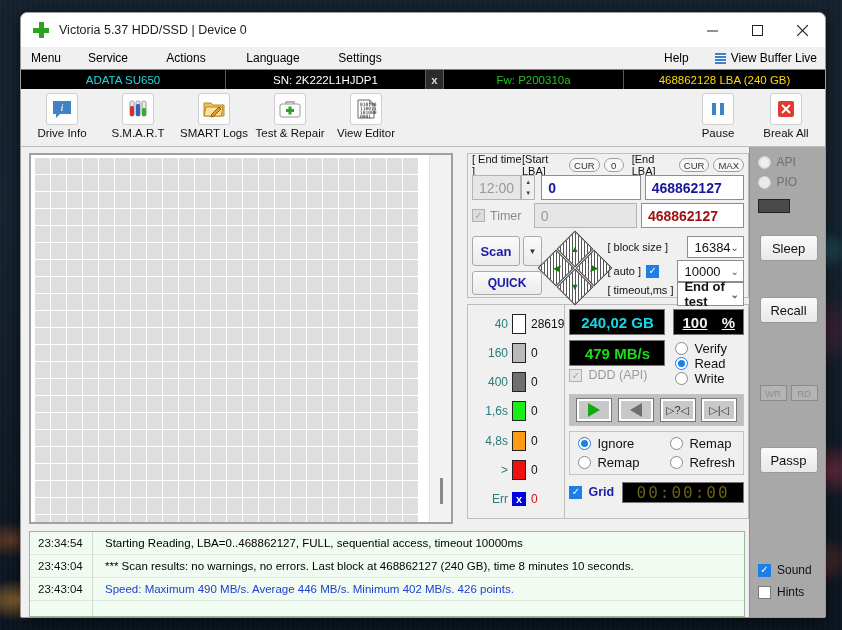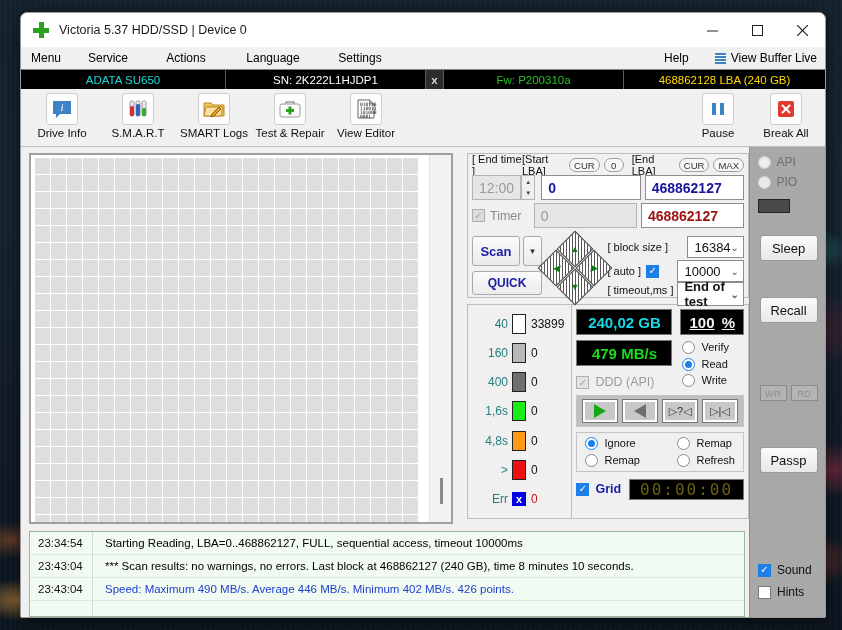--- a/index.html
+++ b/index.html
@@ -207,21 +207,21 @@
   .lcd.cyan{ color:#14d8e8; }
   .lcd.green{ color:#19dd19; }
   .lcd.white{ color:#f2f2f2; justify-content:space-between;text-decoration:underline; }
 
   .radio{ width:13px;height:13px;border-radius:50%;border:1px solid #8a8a8a;background:#fff;
           display:inline-flex;align-items:center;justify-content:center;flex:none; }
   .radio.on{ border-color:#1c7fe8; }
   .radio.on::after{ content:""; width:7px;height:7px;border-radius:50%;background:#1c7fe8; }
   .radio.dis{ background:#ececec; border-color:#bbb; }
   .radio.dis.on::after{ background:#cfcfcf; }
-  .ropt{ display:flex; gap:6px; font-size:11px; color:#111; }
+  .ropt{ display:flex; align-items:center; gap:6px; font-size:13px; color:#111; }
 
   .tbtn{ width:34px;height:22px;border:2px solid #fff;outline:1px solid #777;
          background:#c8c8c8; display:flex;align-items:center;justify-content:center; }
   .tri-r{ width:0;height:0;border-left:12px solid #13ab13;border-top:7px solid transparent;border-bottom:7px solid transparent; }
   .tri-l{ width:0;height:0;border-right:12px solid #6e6e6e;border-top:7px solid transparent;border-bottom:7px solid transparent; }
 
   #segclock{
     flex:1; margin-left:8px; background:#000; border:1px solid #777;
     display:flex; align-items:center; justify-content:center;
     font-family:"DejaVu Sans Mono", monospace; font-size:16px;
@@ -1031,21 +1031,21 @@
           </div>
         </div>
       </div>
 
       <div id="statsarea">
 
         <div id="stats">
           <div class="srow">
             <div class="slab">40</div>
             <div class="sbox" style="background:#ffffff"></div>
-            <div class="sval">33899</div>
+            <div class="sval">28619</div>
           </div>
           <div class="srow">
             <div class="slab">160</div>
             <div class="sbox" style="background:#b9b9b9"></div>
             <div class="sval">0</div>
           </div>
           <div class="srow">
             <div class="slab">400</div>
             <div class="sbox" style="background:#6f6f6f"></div>
             <div class="sval">0</div>
@@ -1078,21 +1078,21 @@
             <div class="lcd cyan" style="width:96px;justify-content:center">240,02 GB</div>
             <div class="lcd white" style="flex:1;padding:0 8px">
               <span>100</span>
               <span>%</span>
             </div>
           </div>
 
           <div style="display:flex;margin-top:5px">
             <div style="width:96px">
               <div class="lcd green" style="justify-content:center">479 MB/s</div>
-              <div style="display:flex;align-items:flex-end;gap:6px;margin-top:9px">
+              <div style="display:flex;align-items:flex-end;gap:6px;margin-top:2px">
                 <div class="chk dis" style="background:#e4e4e4"></div>
                 <span style="color:#9a9a9a;font-size:12.5px">DDD (API)</span>
               </div>
             </div>
             <div style="flex:1;padding-left:10px;display:flex;flex-direction:column;justify-content:space-between;padding-top:1px;padding-bottom:2px">
               <div class="ropt">
                 <span class="radio"></span>
                 <span>Verify</span>
               </div>
               <div class="ropt">

